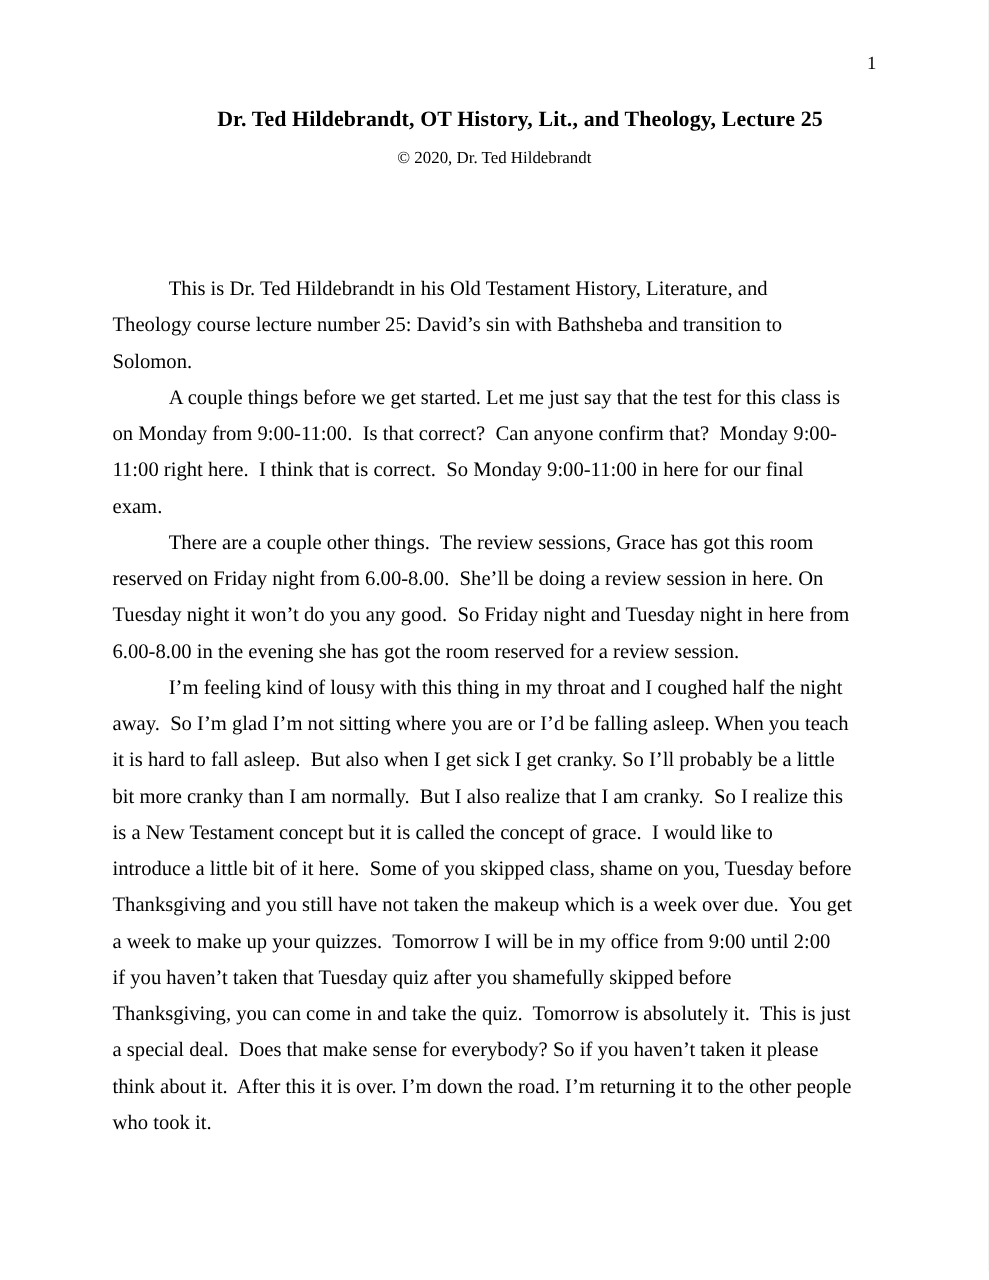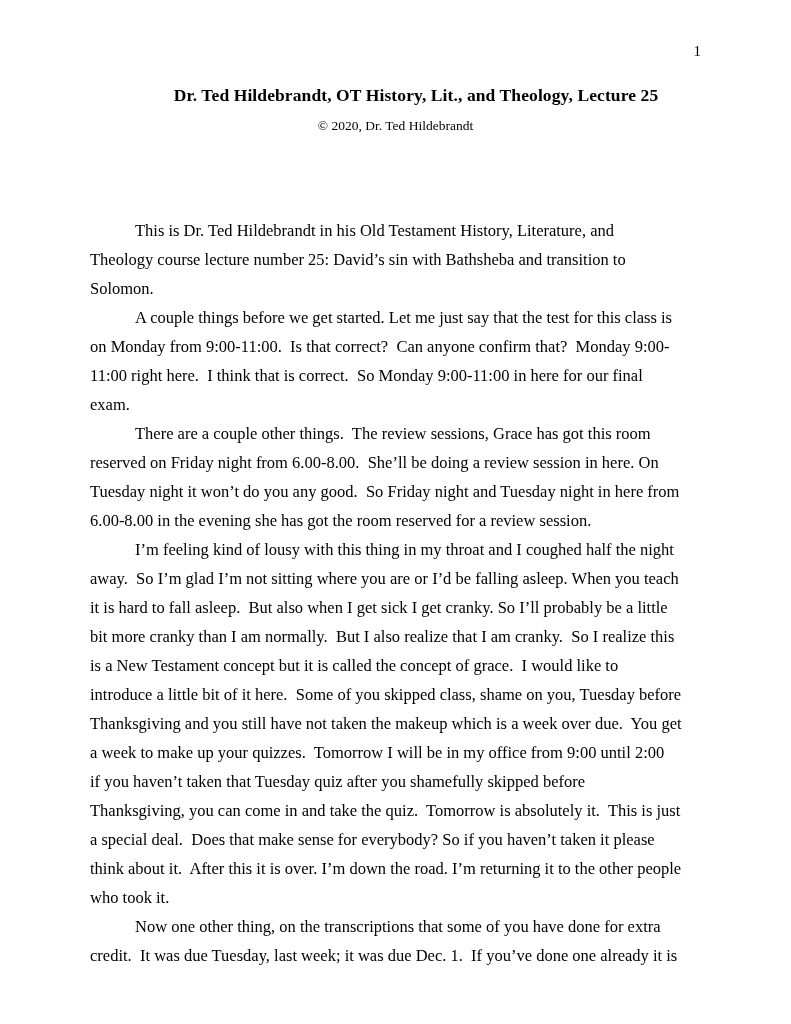--- a/index.html
+++ b/index.html
@@ -84,16 +84,14 @@
 bit more cranky than I am normally.  But I also realize that I am cranky.  So I realize this
 is a New Testament concept but it is called the concept of grace.  I would like to
 introduce a little bit of it here.  Some of you skipped class, shame on you, Tuesday before
 Thanksgiving and you still have not taken the makeup which is a week over due.  You get
 a week to make up your quizzes.  Tomorrow I will be in my office from 9:00 until 2:00
 if you haven’t taken that Tuesday quiz after you shamefully skipped before
 Thanksgiving, you can come in and take the quiz.  Tomorrow is absolutely it.  This is just
 a special deal.  Does that make sense for everybody? So if you haven’t taken it please
 think about it.  After this it is over. I’m down the road. I’m returning it to the other people
 who took it.</div>
-      <div class="para">Now one other thing, on the transcriptions that some of you have done for extra
-credit.  It was due Tuesday, last week; it was due Dec. 1.  If you’ve done one already it is</div>
     </div>
 </div>
 
 </body></html>

